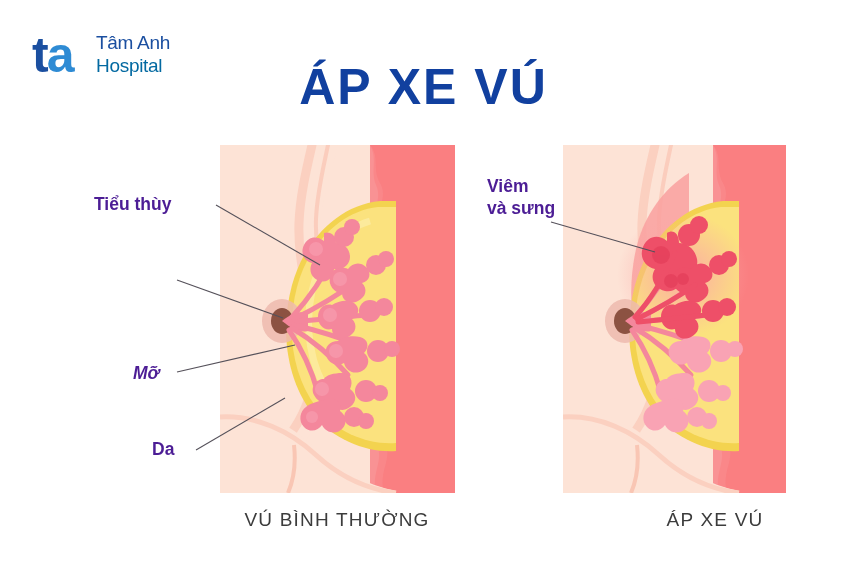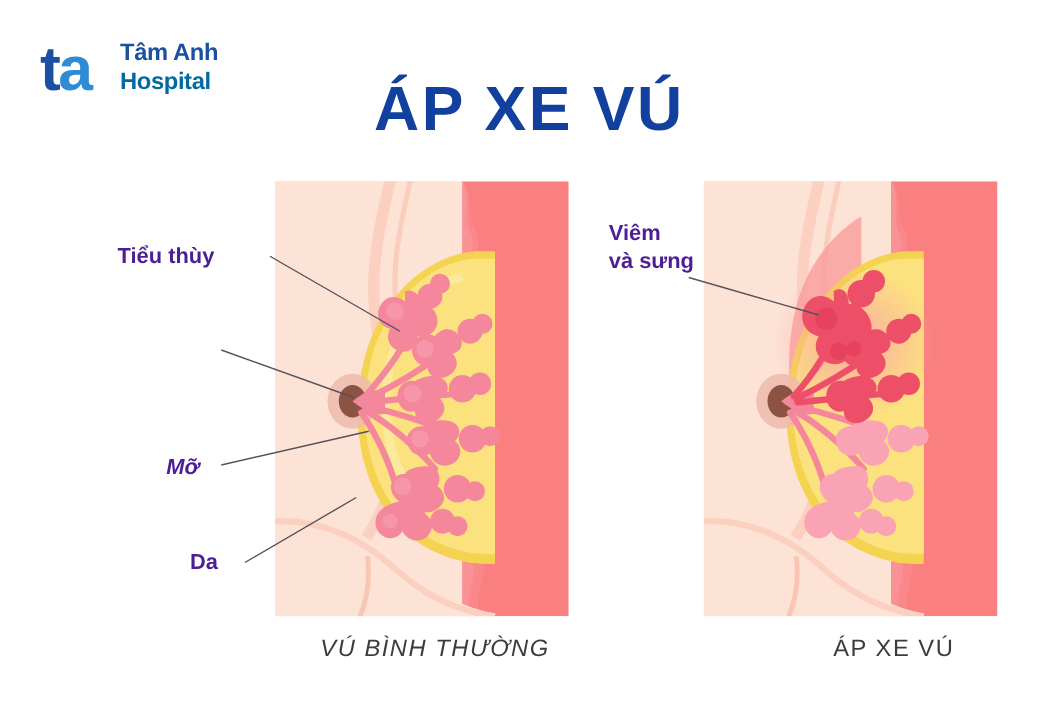--- a/index.html
+++ b/index.html
@@ -5,21 +5,21 @@
   html, body {
     margin: 0;
     padding: 0;
     background: #ffffff;
   }
   body {
     font-family: "Liberation Sans", sans-serif;
   }
   #page {
     position: relative;
-    width: 847px;
+    width: 786px;
     height: 575px;
     background: #ffffff;
     overflow: hidden;
     border-radius: 28px;
   }
 
   
   #logo {
     position: absolute;
     left: 32px;
@@ -40,21 +40,21 @@
   }
   #logo-mark .gl-t { color: #1b4fa0; }
   #logo-mark .gl-a { color: #2e8bd4; }
   #logo-words {
     position: absolute;
     left: 64px;
     top: 3px;
     width: 126px;
   }
   #logo-words div {
-    font-weight: bold;
+    font-weight: normal;
     font-size: 19px;
     line-height: 23px;
     color: #1b4fa0;
     letter-spacing: -0.3px;
   }
   #logo-words .lw-2 { color: #0369a1; }
 
   
   #title {
     position: absolute;
@@ -87,21 +87,21 @@
   .caption {
     position: absolute;
     top: 508px;
     width: 340px;
     text-align: center;
     font-size: 19px;
     line-height: 24px;
     letter-spacing: 1.2px;
     color: #3c3c3c;
   }
-  #caption-normal { left: 178px; font-style: italic; }
+  #caption-normal { left: 167px; }
   #caption-abscess { left: 545px; }
 
   
   .label {
     position: absolute;
     font-size: 17.5px;
     line-height: 22px;
     font-weight: bold;
     color: #4c1d95;
     white-space: pre-line;

